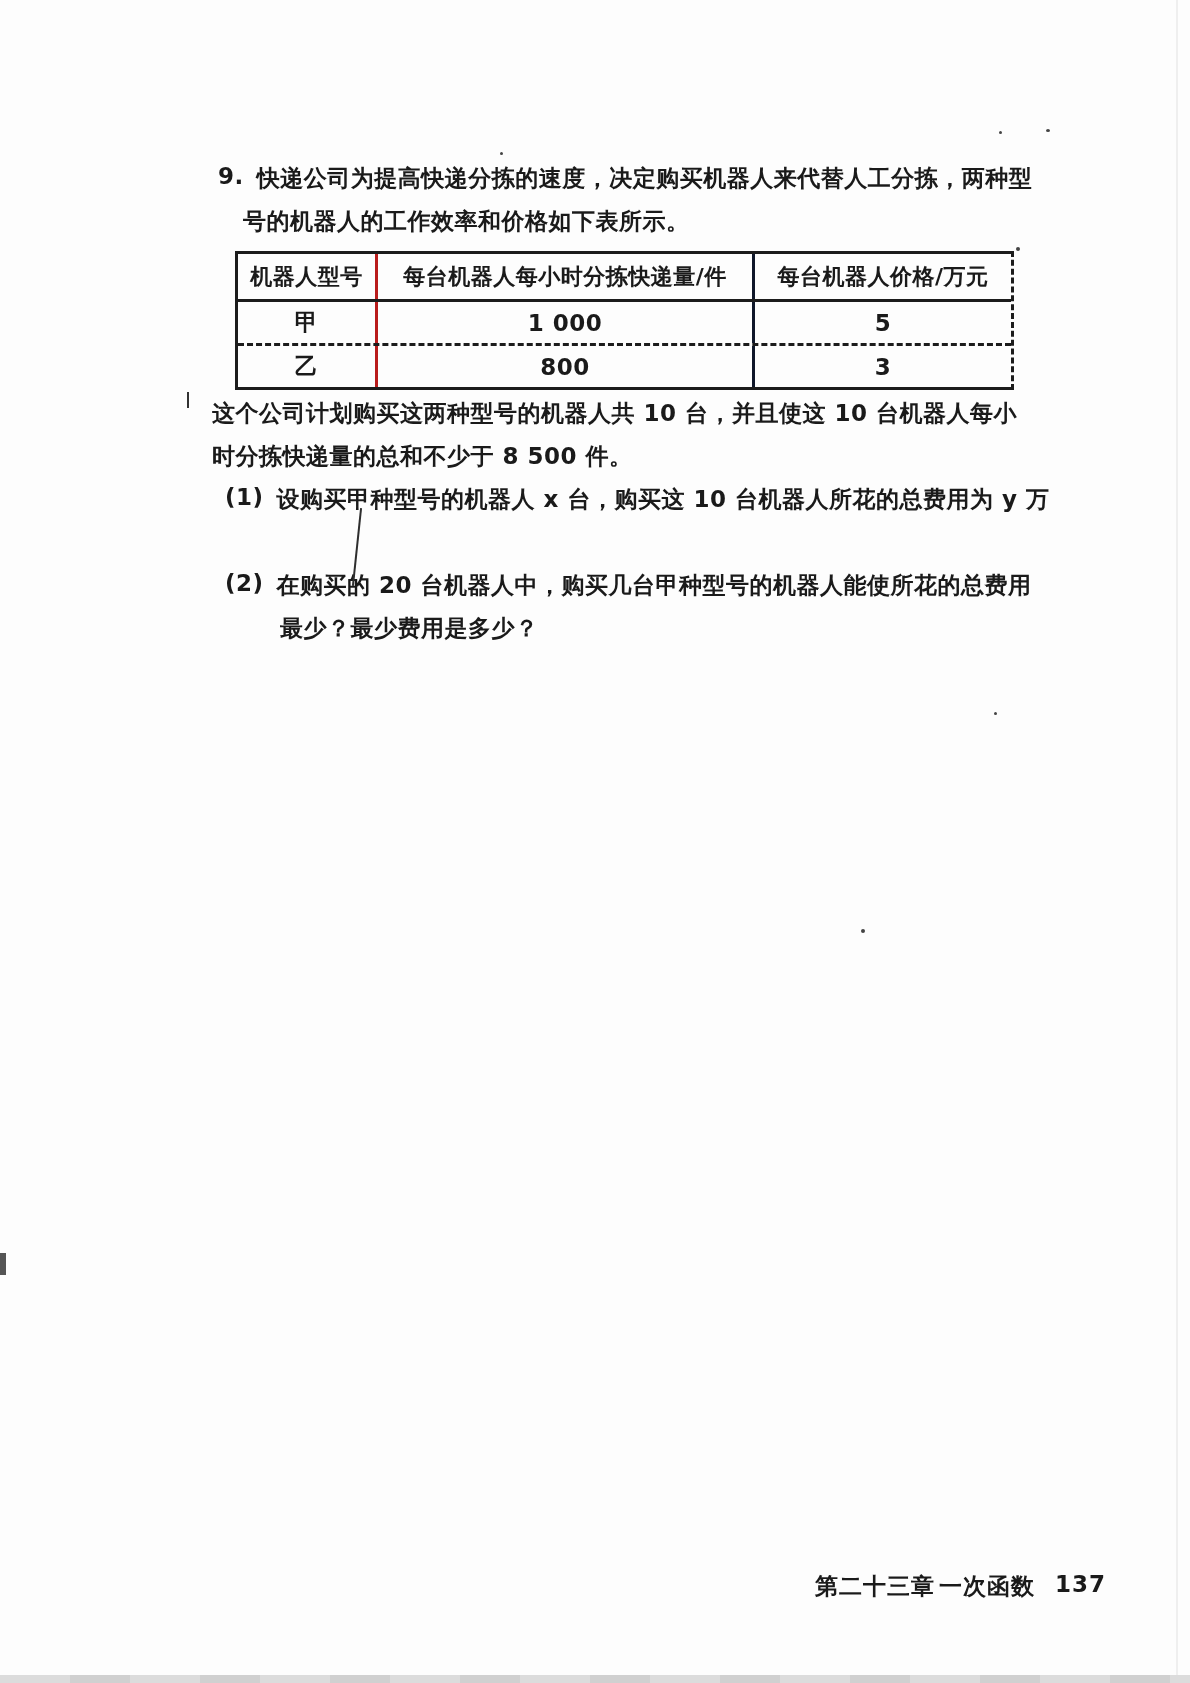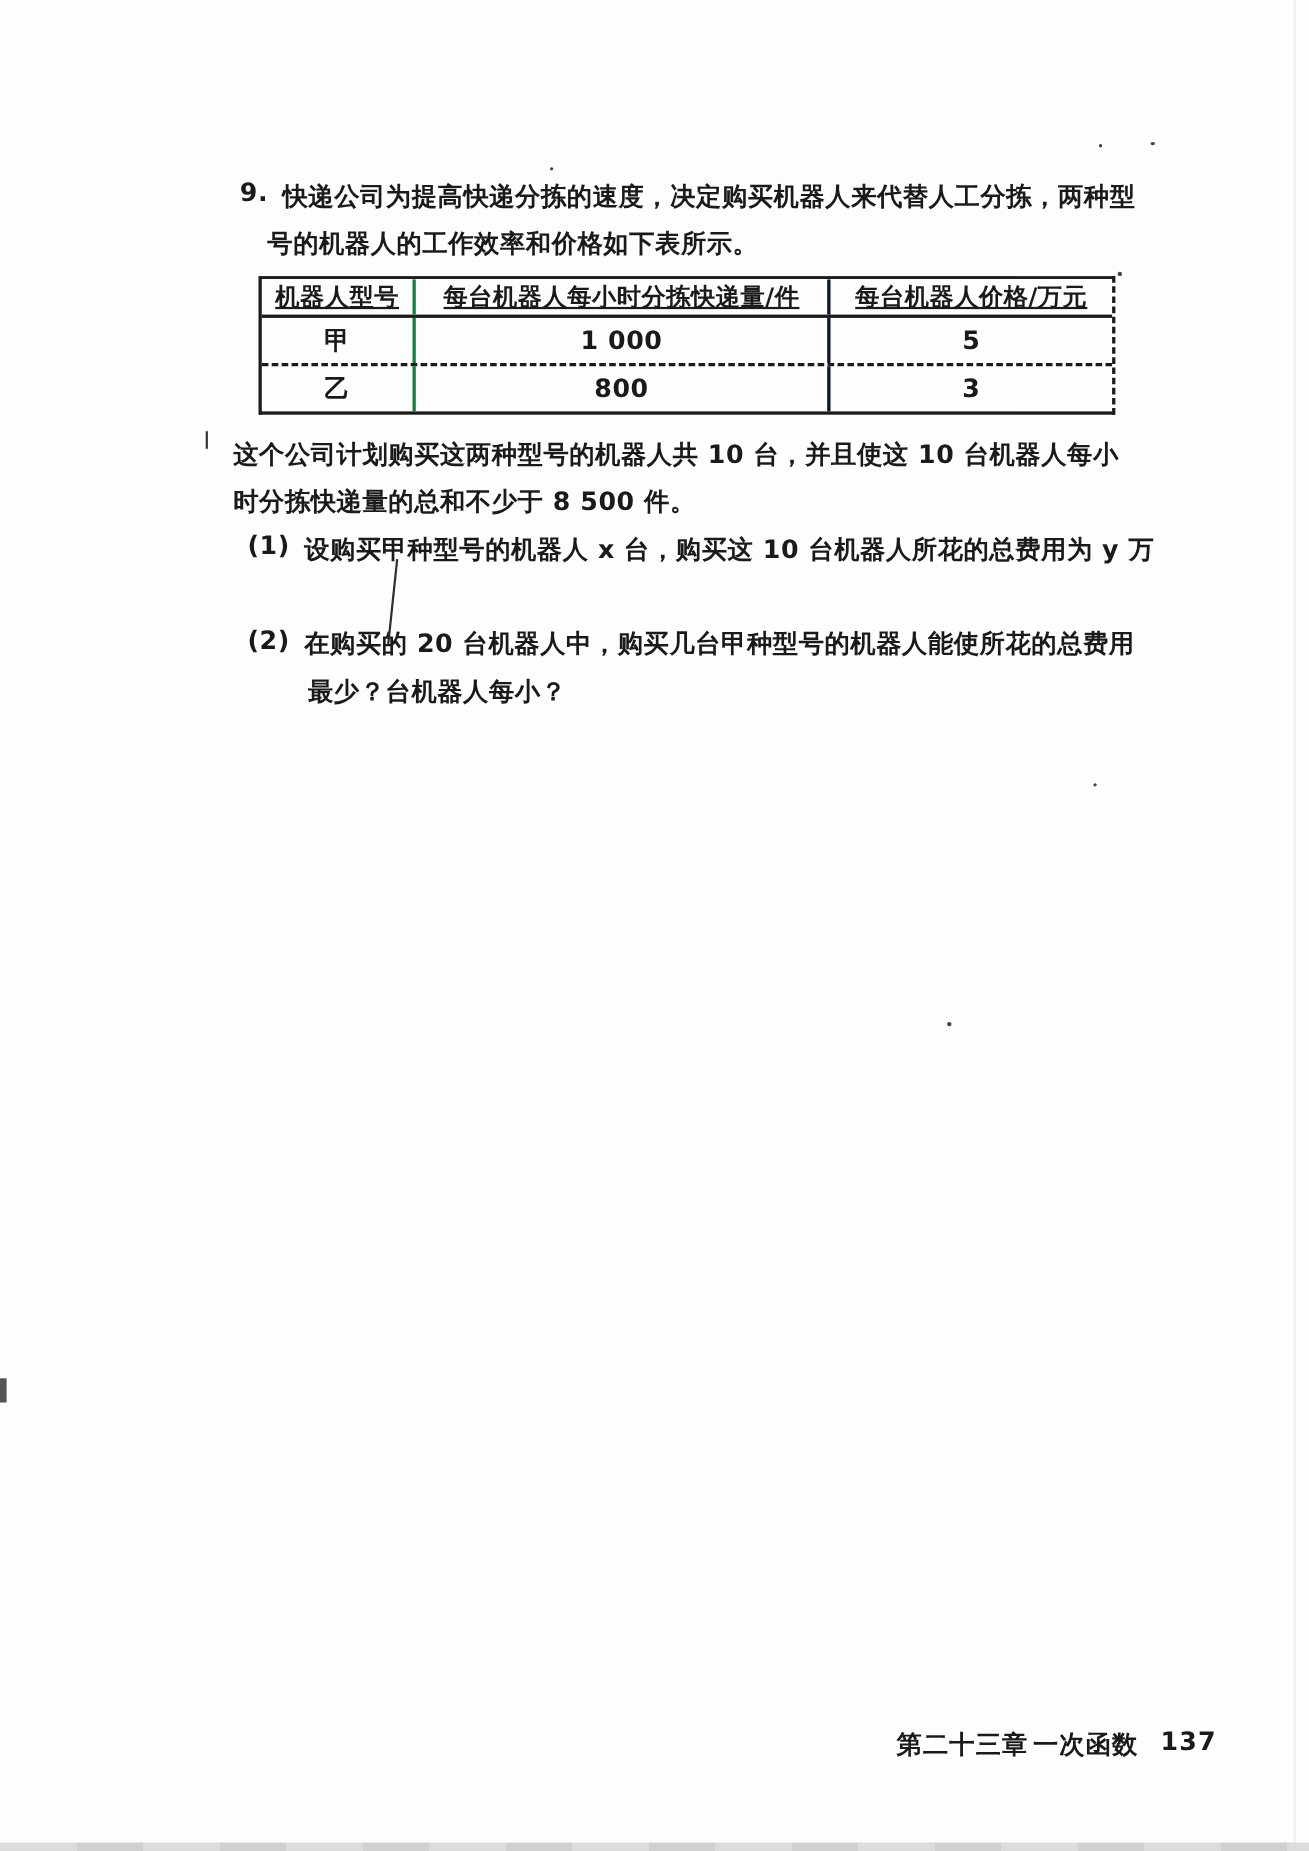--- a/index.html
+++ b/index.html
@@ -18,23 +18,23 @@
     position:absolute; left:235px; top:251px; width:773px;
     border:3px solid #1c1c1c; border-right-style:dashed;
     background:#fdfdfd;
   }
   .trow { display:flex; }
   .tcell {
     display:flex; align-items:center; justify-content:center;
     font-size:22px; letter-spacing:0.5px; text-align:center;
   }
   .c0 { width:137px; }
-  .c1 { width:374px; border-left:3px solid #15803d; }
+  .c1 { width:374px; border-left:3px solid #b91c1c; }
   .c2 { flex:1; border-left:3px solid #0f172a; }
-  .thead .tcell { height:32px;text-decoration:underline; }
+  .thead .tcell { height:45px; }
   .tdata .tcell { height:41px; font-size:23px; }
   .thead { border-bottom:3px solid #1c1c1c; }
   .row-sep { border-top:3px dashed #1c1c1c; }
 
   
   .footer { position:absolute; top:1571px; left:815px; display:flex; font-size:23px; letter-spacing:1px;justify-content:flex-end; }
   .footer .sec { margin-left:4px; }
   .footer .pg { margin-left:20px; }
 
   
@@ -82,21 +82,21 @@
 
   <div class="line numline" style="top:484px; left:225px;">
     <span class="pnum">(1)</span>
     <span>设购买甲种型号的机器人 x 台，购买这 10 台机器人所花的总费用为 y 万</span>
   </div>
 
   <div class="line numline" style="top:570px; left:225px;">
     <span class="pnum">(2)</span>
     <span>在购买的 20 台机器人中，购买几台甲种型号的机器人能使所花的总费用</span>
   </div>
-  <div class="line" style="top:613px; left:280px;">最少？台机器人每小？</div>
+  <div class="line" style="top:613px; left:280px;">最少？最少费用是多少？</div>
 
   <div class="footer">
     <span>第二十三章</span>
     <span class="sec">一次函数</span>
     <span class="pg">137</span>
   </div>
 
   <div class="speck" style="left:500px; top:152px; width:3px; height:3px;"></div>
   <div class="speck" style="left:999px; top:131px; width:3px; height:3px;"></div>
   <div class="speck" style="left:1046px; top:129px; width:4px; height:3px;"></div>

